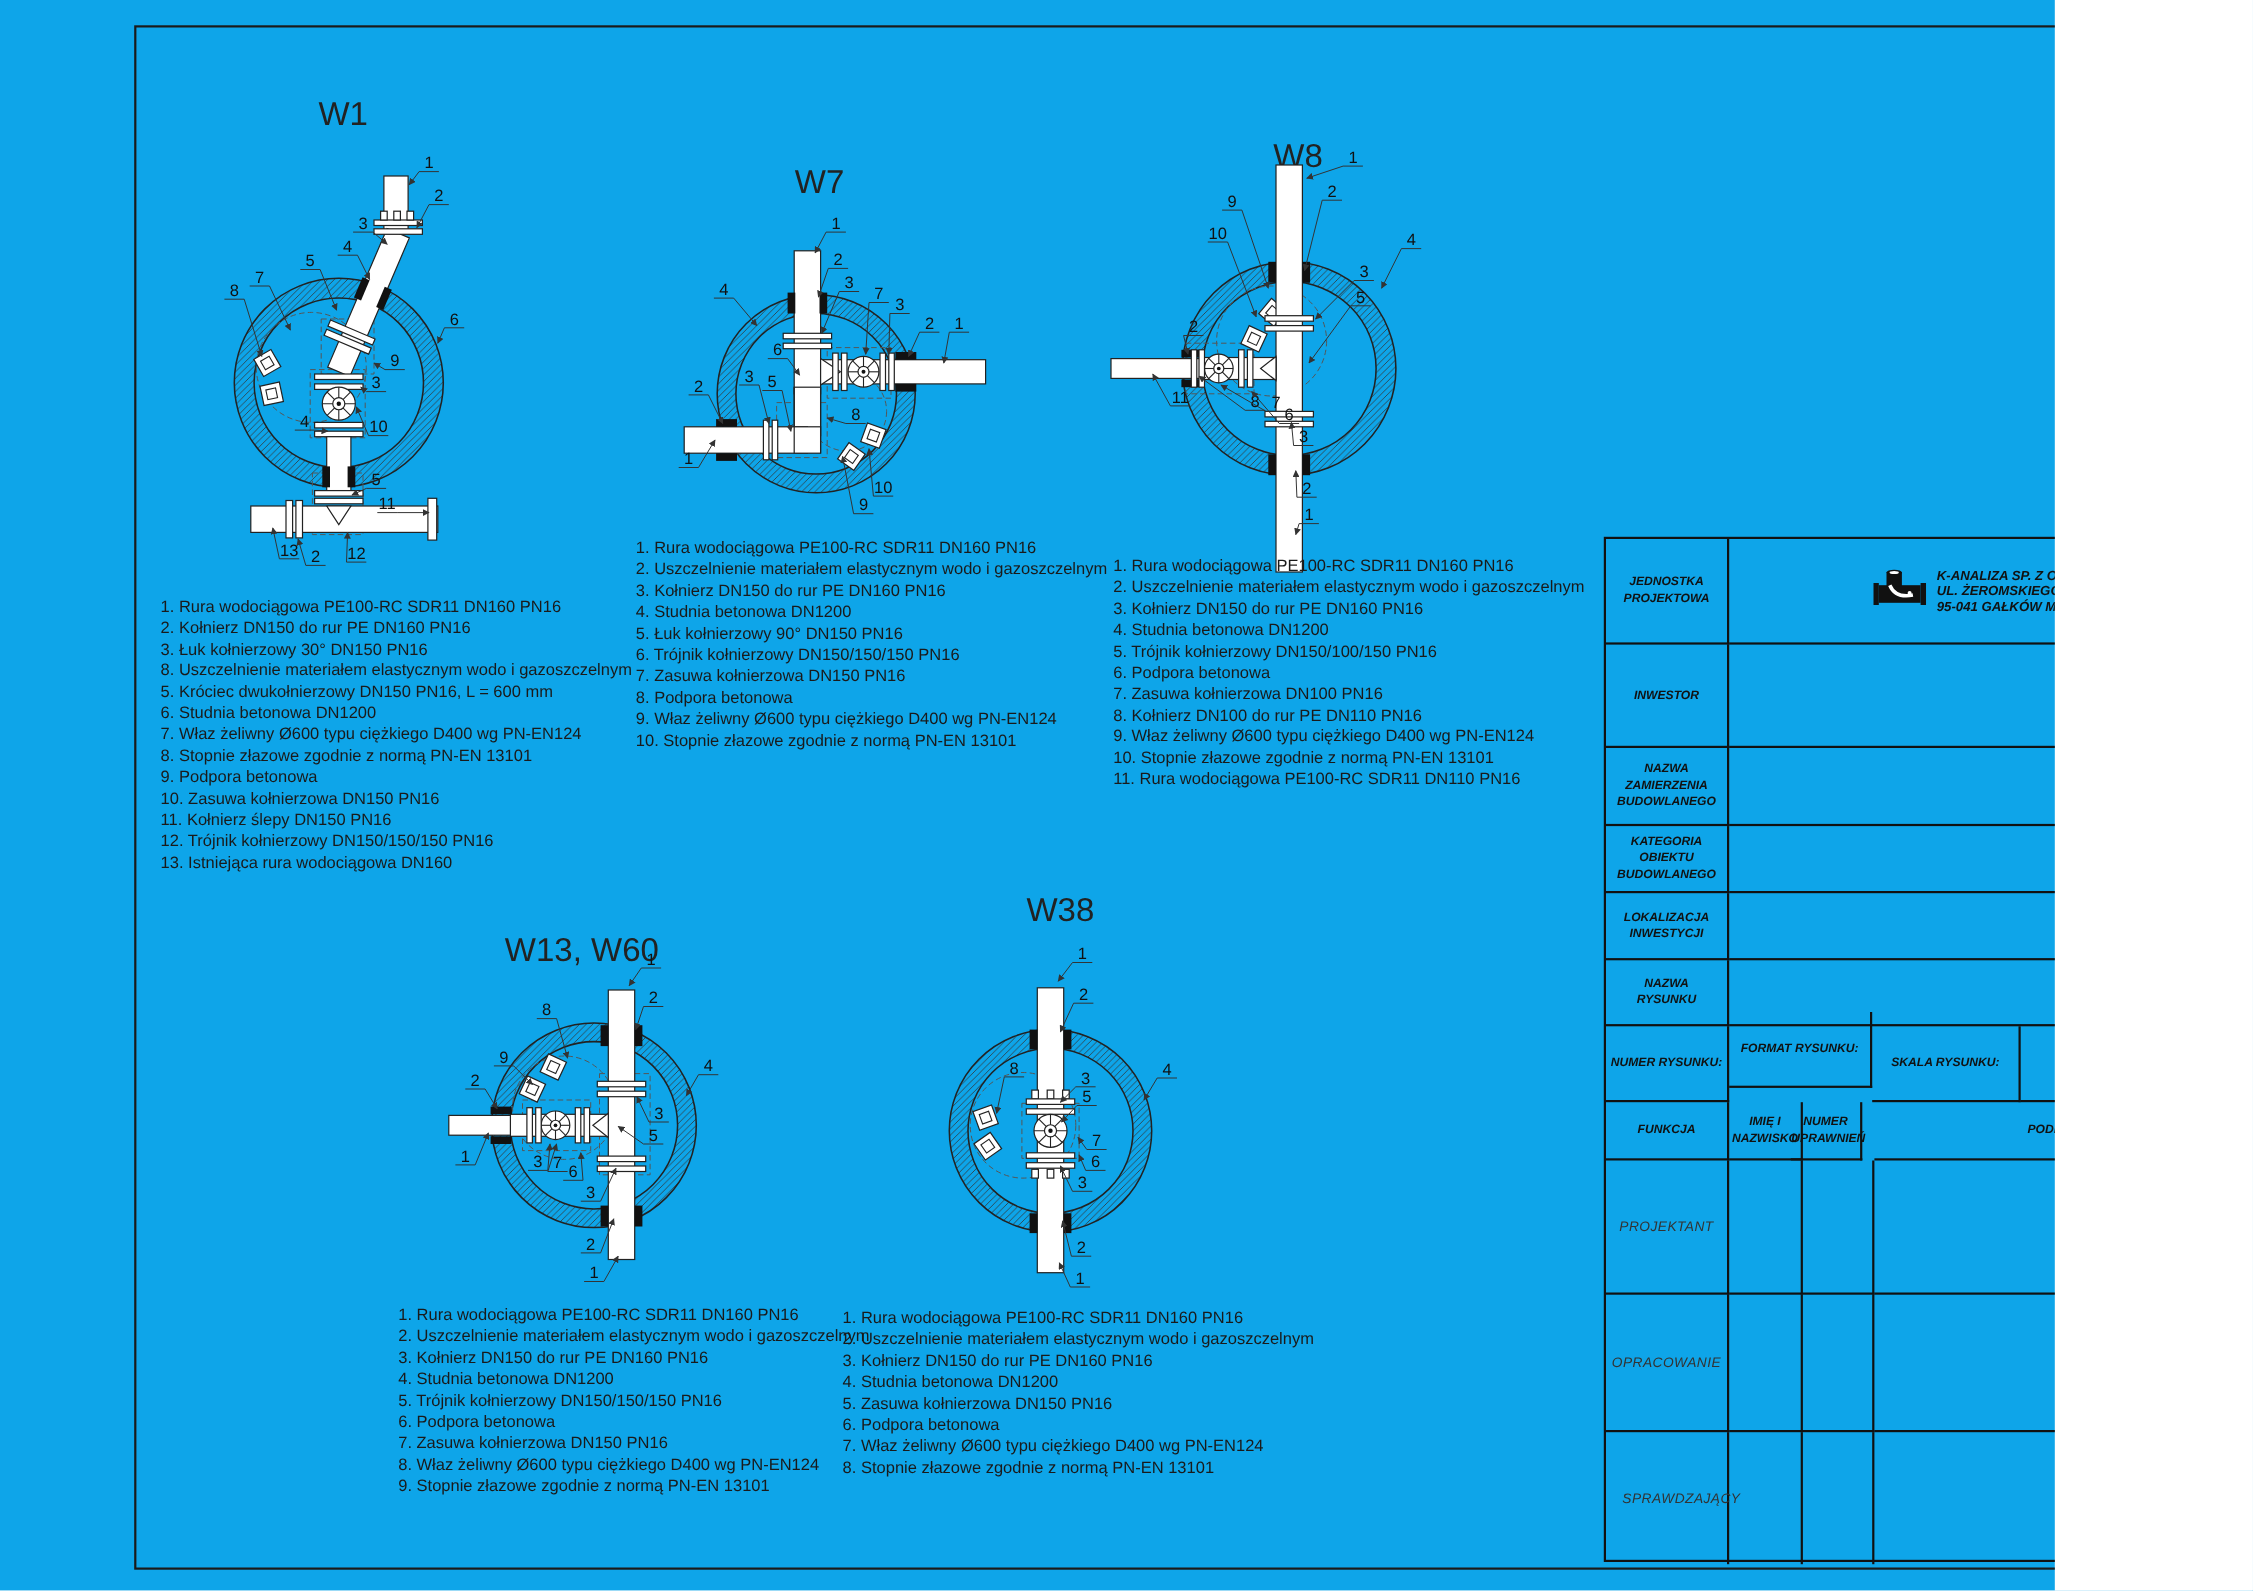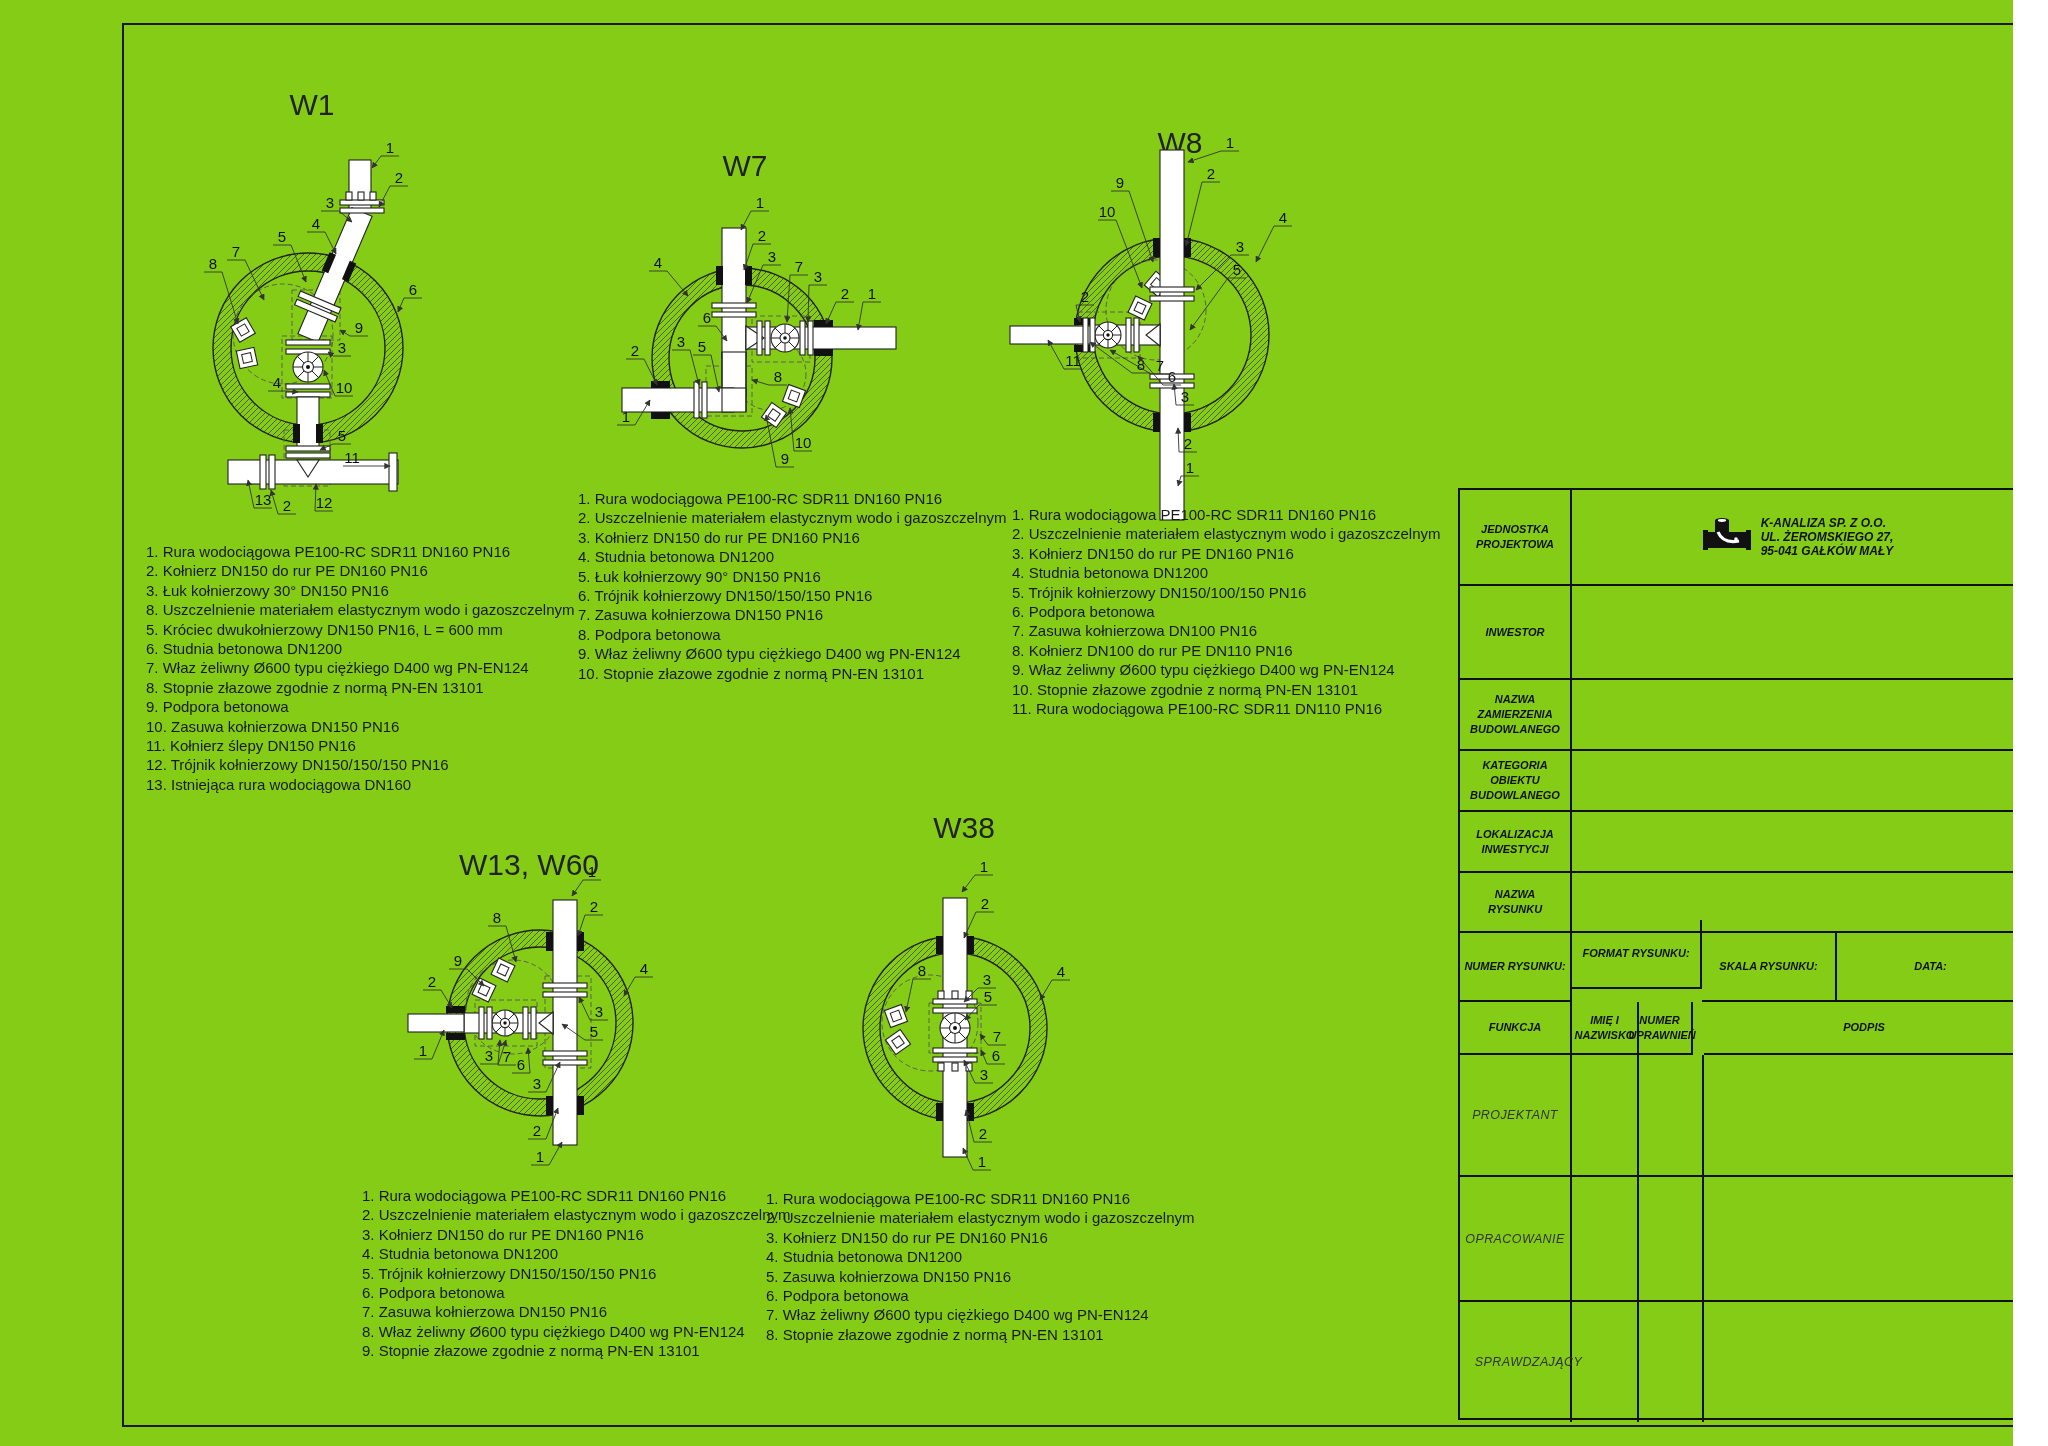--- a/index.html
+++ b/index.html
@@ -1,16 +1,16 @@
 <!DOCTYPE html>
 <html><head>
 <meta charset="utf-8">
 <style>
   html,body{margin:0;padding:0;background:#fff;}
-  .sheet{position:relative;width:2013px;height:1446px;background:#84cc16;overflow:hidden;
+  .sheet{position:relative;width:1868px;height:1446px;background:#0ea5e9;overflow:hidden;
          font-family:"Liberation Sans",sans-serif;color:#1a1a1a;}
   .frame{position:absolute;left:122px;top:23px;width:1902px;height:1400px;
          border:2px solid #1a1a1a;}
   .dtitle{position:absolute;font-size:30px;color:#222;text-align:center;white-space:nowrap;}
   .legend{position:absolute;font-size:15px;line-height:19.4px;white-space:nowrap;color:#1a1a1a;}
   svg.draw{position:absolute;overflow:visible;}
   .pipe{fill:#fff;stroke:#222;stroke-width:1.1;}
   .ring{fill:url(#hatch);stroke:#222;stroke-width:1.4;fill-rule:evenodd;}
   .seal{fill:#111;stroke:none;}
   .fl{fill:#fff;stroke:#222;stroke-width:1.1;}

